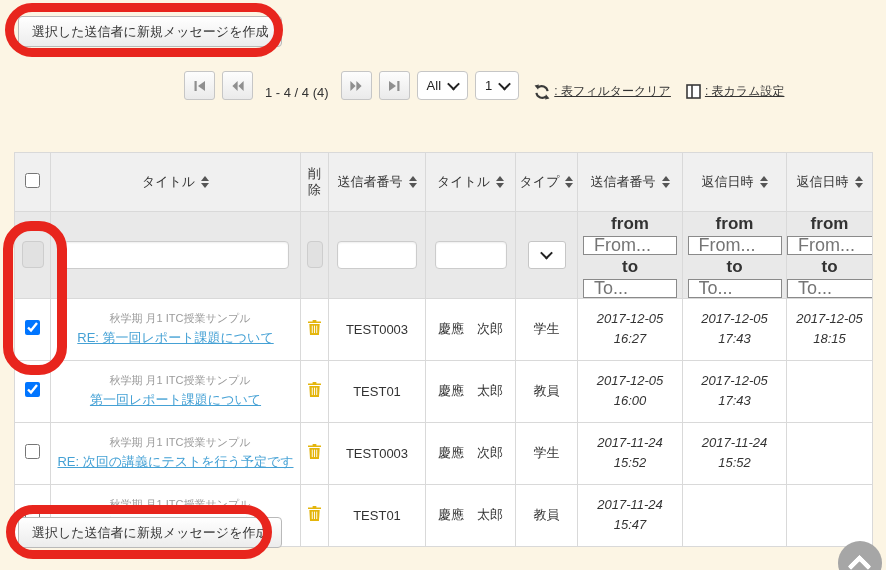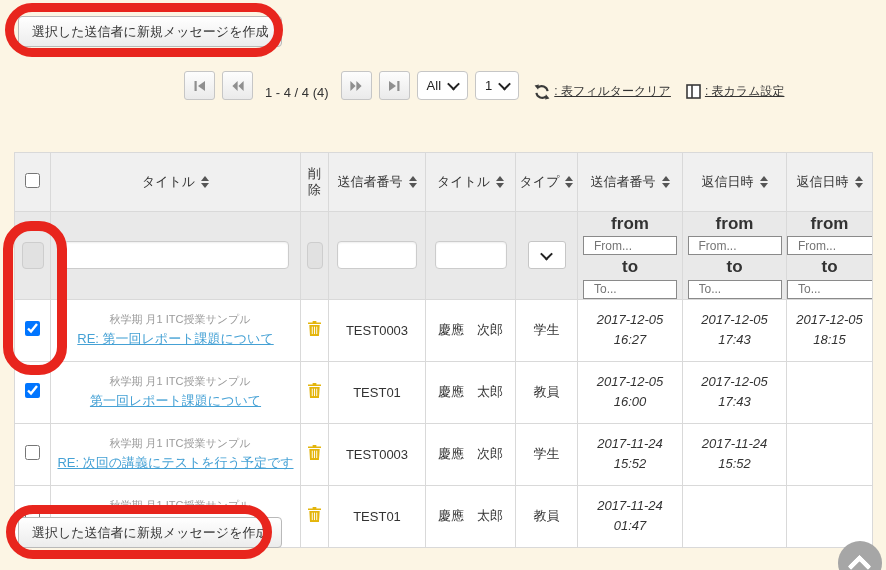--- a/index.html
+++ b/index.html
@@ -84,21 +84,21 @@
     border-radius:4px; margin:0 auto;
   }
   .f-disabled.narrow { width:14px; }
   .f-typeselect {
     width:36px; height:26px; background:#fff; border:1px solid #c6c6c6; border-radius:3px;
     margin:0 auto; display:flex; align-items:center; justify-content:center; cursor:pointer;
   }
   .f-date-label { font-weight:bold; font-size:17px; color:#333; display:block; line-height:1.4; }
   .f-date {
     width:72px; height:17px; border:1px solid #8a8a8a; border-radius:0;
-    font-size:12px; padding:0 10px; font-family:"Liberation Sans", sans-serif;
+    font-size:18px; padding:0 10px; font-family:"Liberation Sans", sans-serif;
   }
 
   tr.data-row { height:62px; background:#fff; }
   tr.data-row td { font-size:13px; color:#333; text-align:center; vertical-align:middle; }
   td.c-title { text-align:left; }
   .course { font-size:11px; color:#9a9a9a; display:block; margin:0 0 3px 9px; }
   .title-link { font-size:13px; color:#45a1d5; cursor:pointer; }
   .title-link.bold { font-weight:bold; }
   .row-check, .hdr-check { width:15px; height:15px; margin:0; cursor:pointer; }
   .dt-line { display:block; line-height:1.55;font-style:italic; }
@@ -417,21 +417,21 @@
             <path fill="#e4b50b" d="M1.4 4.2h11.2L11.8 16H2.2z"></path>
             <path stroke="#fff" stroke-width="1" fill="none" d="M4.6 6v8 M7 6v8 M9.4 6v8"></path>
           </svg>
         </span>
       </td>
       <td>TEST01</td>
       <td>慶應　太郎</td>
       <td>教員</td>
       <td>
         <span class="dt-line">2017-11-24</span>
-        <span class="dt-line">01:47</span>
+        <span class="dt-line">15:47</span>
       </td>
       <td>
         <span class="dt-line"></span>
         <span class="dt-line"></span>
       </td>
       <td>
         <span class="dt-line"></span>
         <span class="dt-line"></span>
       </td>
     </tr>

